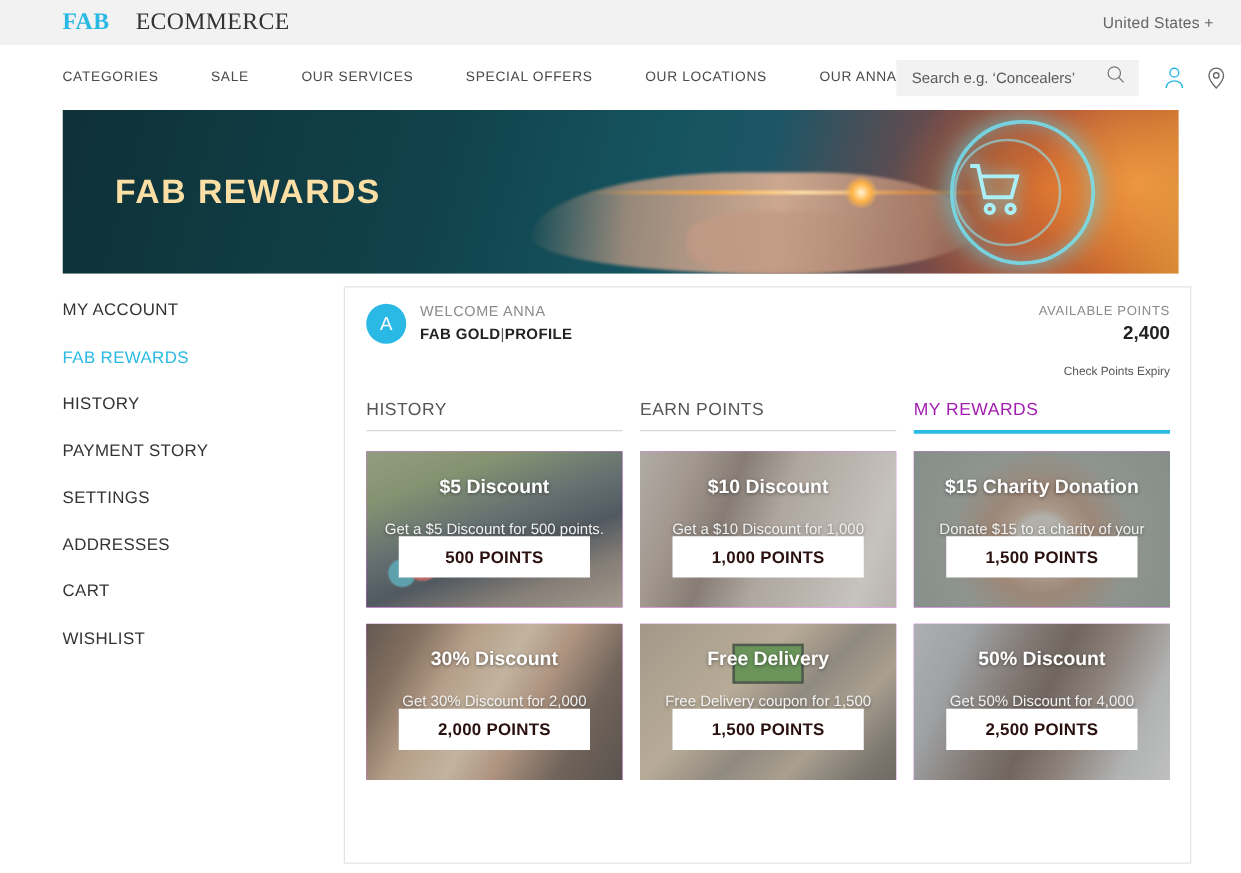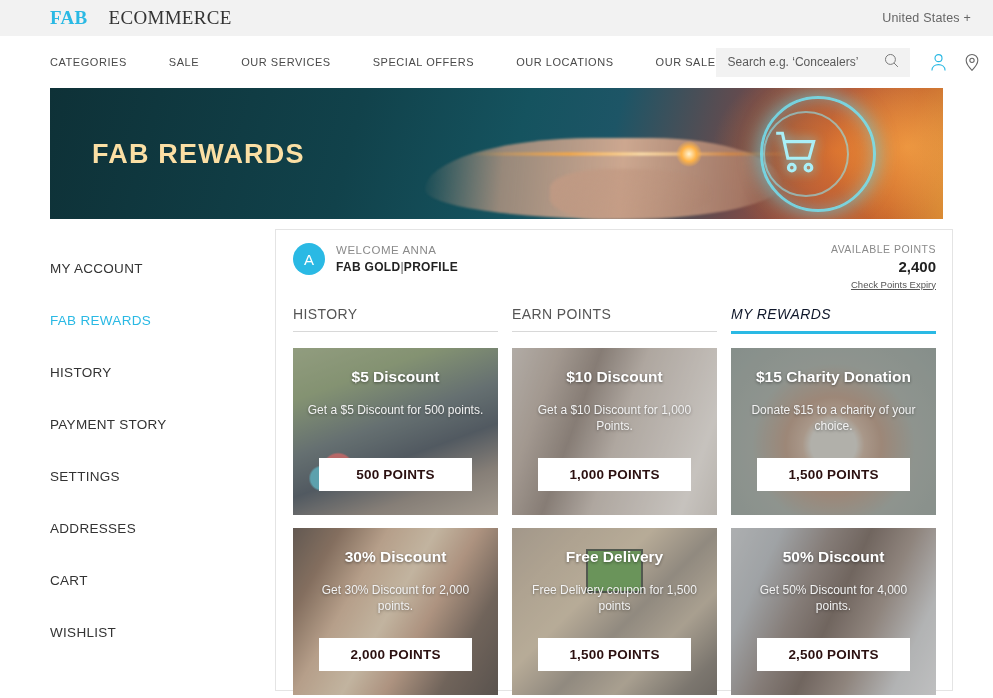--- a/index.html
+++ b/index.html
@@ -186,21 +186,20 @@
     width: 210px;
   }
   .side-item {
     font-size: 13.5px;
     letter-spacing: .3px;
     color: #333333;
     padding: 8px 0;
     margin-bottom: 6.5px;
     cursor: pointer;
     white-space: nowrap;
-    margin-top: 21px;
   }
   .side-item.active { color: #2ab9e4; }
 
   
   .panel {
     position: absolute;
     left: 275px;
     top: 229px;
     width: 678px;
     height: 462px;
@@ -248,49 +247,49 @@
   }
   .pts-value {
     font-size: 15px;
     font-weight: bold;
     color: #222;
     line-height: 1.25;
   }
   .pts-link {
     font-size: 9.5px;
     color: #555;
-    text-decoration: underline;
     cursor: pointer;
     line-height: 1.6;
+    margin-top: 13px;
   }
 
   
   .tabs { display: flex; gap: 14px; margin-top: 6px; }
   .tab { flex: 1; cursor: pointer; }
   .tab-label {
     font-size: 14px;
     letter-spacing: .4px;
     color: #555;
     padding-bottom: 9px;
     white-space: nowrap;
   }
-  .tab.active .tab-label { color: #0f172a; font-style: italic; }
+  .tab.active .tab-label { color: #a21caf; }
   .tab-rule { height: 1px; background: #d8d8d8; }
   .tab.active .tab-rule { height: 3px; background: #2ab9e4; }
 
   
   .grid {
     display: grid;
     grid-template-columns: repeat(3, 1fr);
     gap: 13px 14px;
     margin-top: 14px;
   }
   .card {
     position: relative;
-    height: 167px;
+    height: 125px;
     overflow: hidden;
     cursor: pointer;
     background: #d946ef;
     padding-left: 12px;
   }
   .card-img { position: absolute; inset: 0; }
   .card-scrim { position: absolute; inset: 0; background: rgba(120,120,120,.34); }
   .card-body {
     position: absolute;
     inset: 0;
@@ -372,21 +371,21 @@
   <div class="country">United States +</div>
 </div>
 
 <div class="navbar">
   <div class="navlinks">
     <div class="navlink">CATEGORIES</div>
     <div class="navlink">SALE</div>
     <div class="navlink">OUR SERVICES</div>
     <div class="navlink">SPECIAL OFFERS</div>
     <div class="navlink">OUR LOCATIONS</div>
-    <div class="navlink">OUR SALE</div>
+    <div class="navlink">OUR ANNA</div>
   </div>
 
   <div class="searchwrap">
     <input type="text" placeholder="Search e.g. ‘Concealers’" style="">
     <span>
       <svg width="17" height="17" viewBox="0 0 24 24" fill="none" stroke="#777" stroke-width="1.4">
         <circle cx="10.5" cy="10.5" r="7"></circle>
           <line x1="15.6" y1="15.6" x2="21" y2="21"></line>
       </svg>
     </span>

